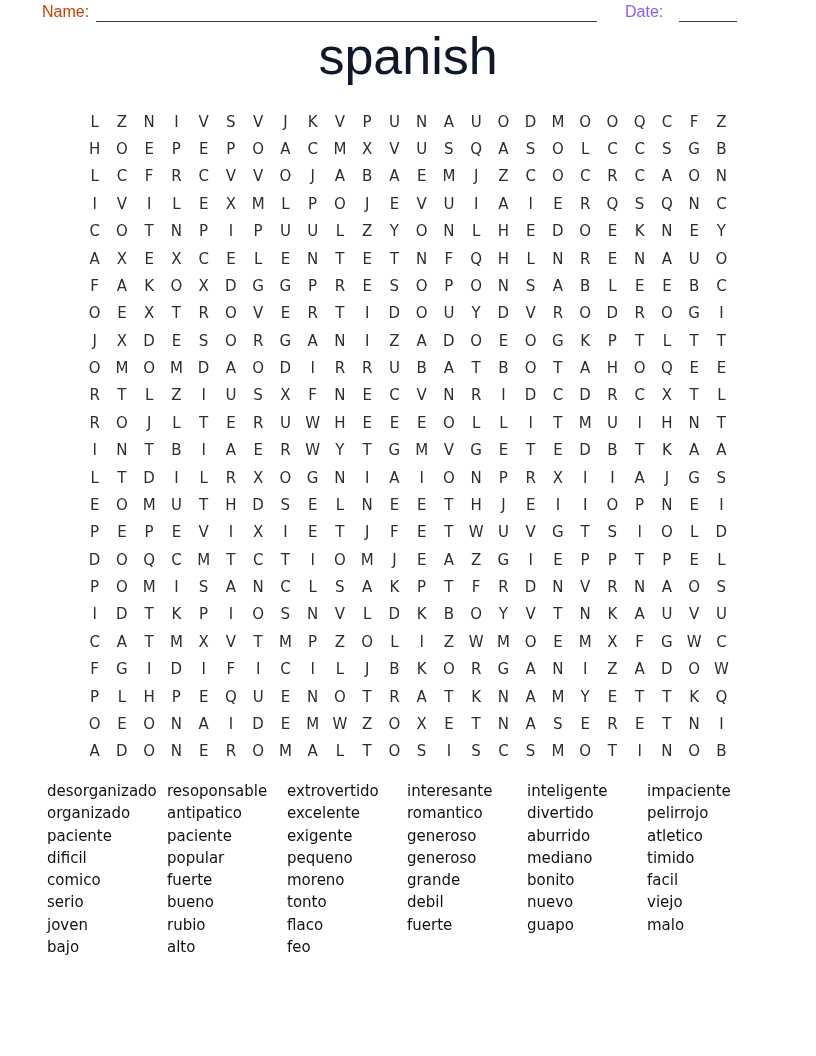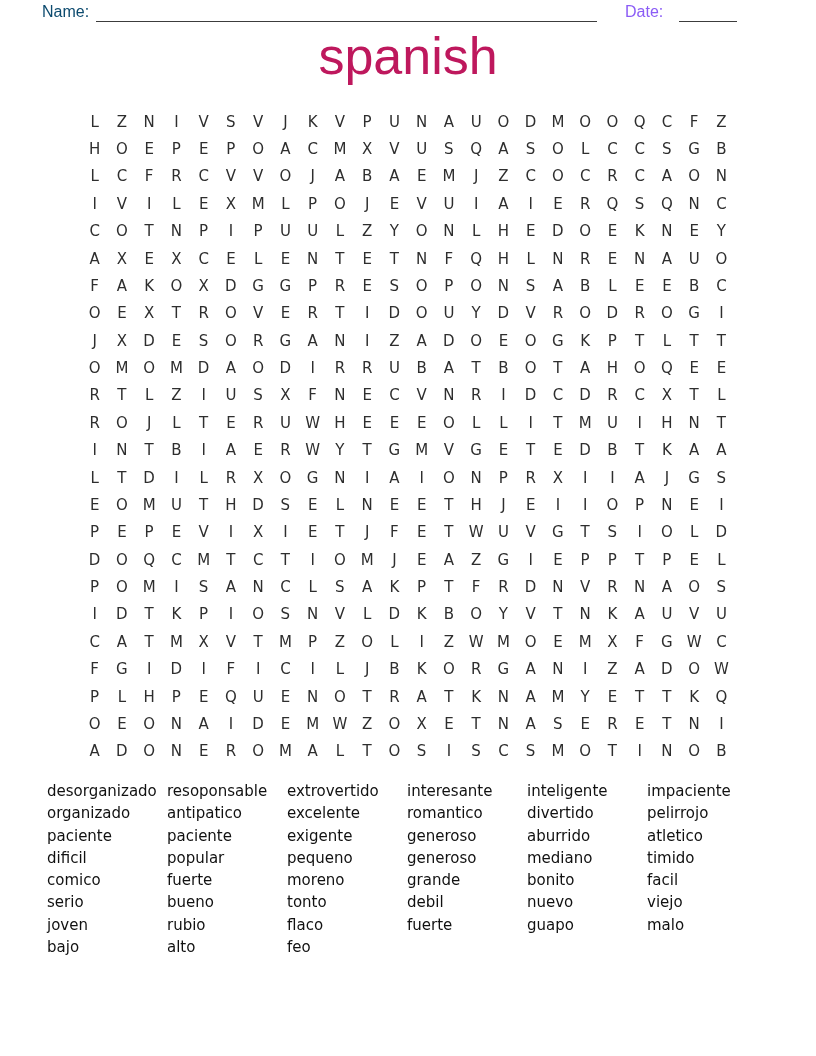--- a/index.html
+++ b/index.html
@@ -15,21 +15,21 @@
     font-family: "Liberation Sans", sans-serif;
     overflow: hidden;
   }
 
   
   .name-label {
     position: absolute;
     left: 42px;
     top: 3px;
     font-size: 16px;
-    color: #0c4a6e;
+    color: #c2410c;
   }
   .name-line {
     position: absolute;
     left: 96px;
     top: 2px;
     width: 501px;
     height: 19px;
     border-bottom: 1.6px solid #3c3c3c;
   }
   .date-label {
@@ -52,21 +52,21 @@
   .title {
     position: absolute;
     left: 0;
     right: 0;
     top: 26px;
     margin: 0;
     text-align: center;
     font-size: 52px;
     font-weight: 500;
     letter-spacing: 0px;
-    color: #be185d;
+    color: #0f172a;
     font-family: "Liberation Sans", sans-serif;
   }
 
   
   .grid {
     position: absolute;
     left: 81px;
     top: 108px;
     width: 654px;
     height: 657px;

